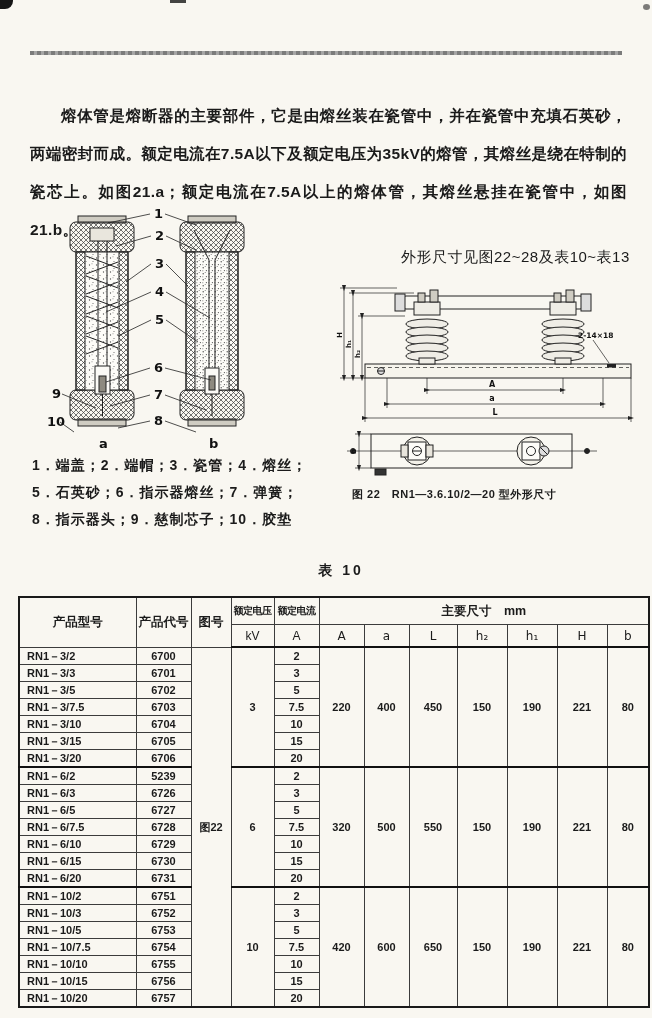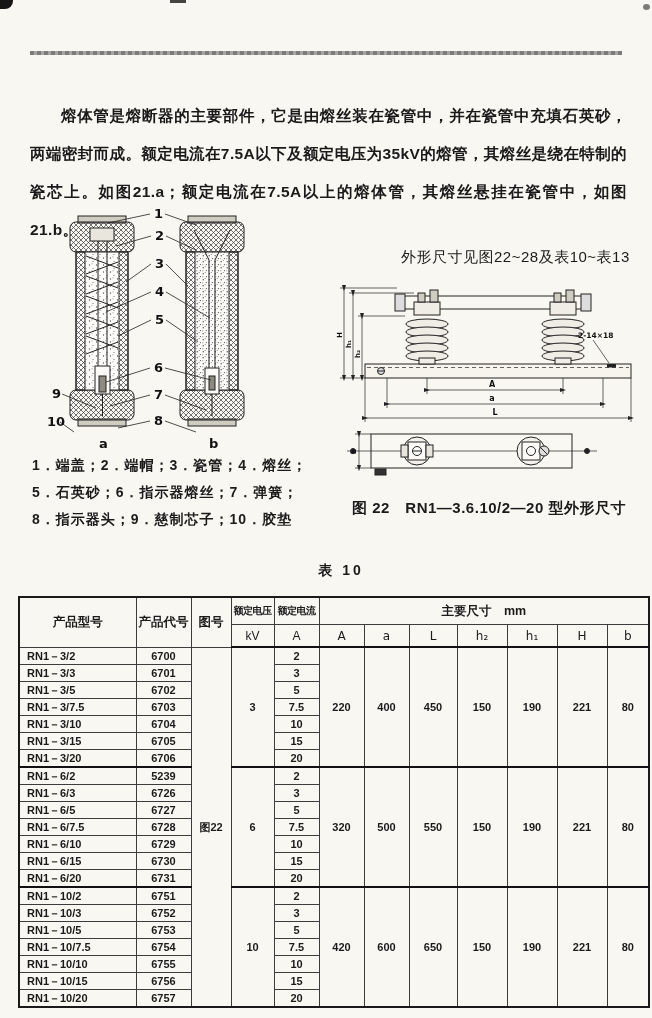--- a/index.html
+++ b/index.html
@@ -23,22 +23,22 @@
 
   .fig21-svg{position:absolute;left:46px;top:200px;}
   .fig21-cap{position:absolute;left:28px;top:452px;width:312px;}
   .cap-line{font-size:15px;font-weight:700;letter-spacing:1.5px;}
   .legend-line{font-size:14px;font-weight:700;line-height:27px;letter-spacing:1px;
                padding-left:4px;}
 
   .fig22-intro{position:absolute;left:354px;top:248px;font-size:15px;
                font-weight:400;letter-spacing:.5px;margin-left:47px;}
   .fig22-svg{position:absolute;left:335px;top:272px;}
-  .fig22-cap{position:absolute;left:352px;top:487px;font-size:15px;
-             font-weight:700;letter-spacing:.5px;margin-top:12px;}
+  .fig22-cap{position:absolute;left:352px;top:487px;font-size:11px;
+             font-weight:700;letter-spacing:.5px;}
 
   .tbl-title{position:absolute;left:26px;top:562px;width:630px;text-align:center;
              font-size:14px;font-weight:700;letter-spacing:3px;}
 
   table.dim-table{position:absolute;left:18px;top:596px;width:630px;
       border-collapse:collapse;table-layout:fixed;border:2.5px solid #1a1a1a;}
   .dim-table th,.dim-table td{border:1px solid #3c3c3c;text-align:center;
       vertical-align:middle;padding:0;overflow:hidden;white-space:nowrap;}
   .dim-table thead tr.h1 th{height:26px;font-size:12.5px;font-weight:700;}
   .dim-table thead tr.h2 th{height:21px;font-size:12px;font-weight:400;}

